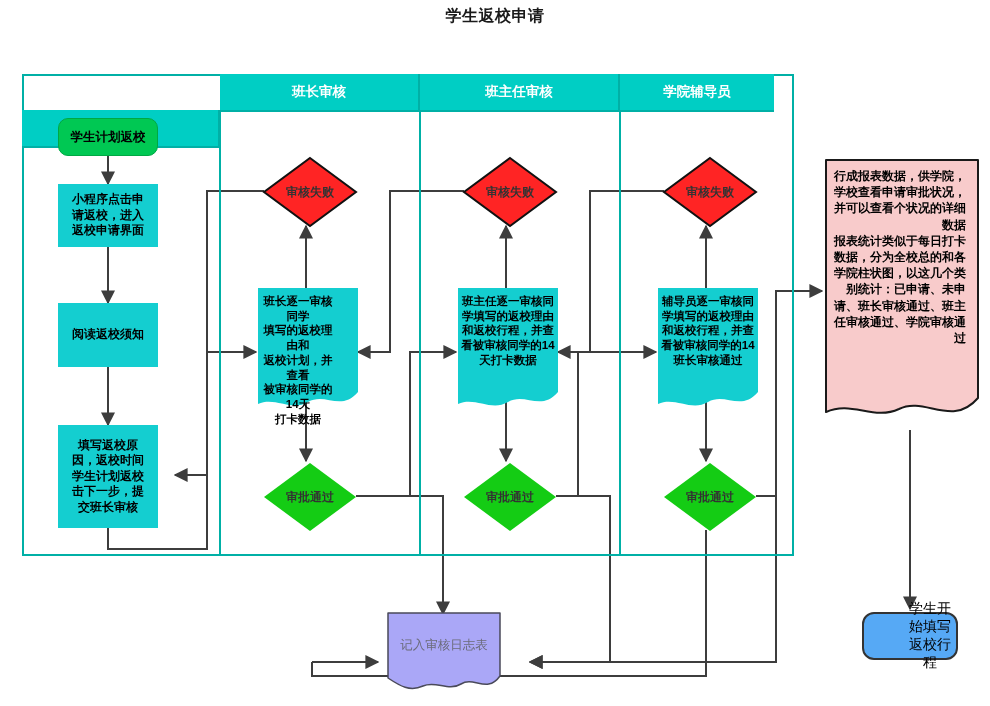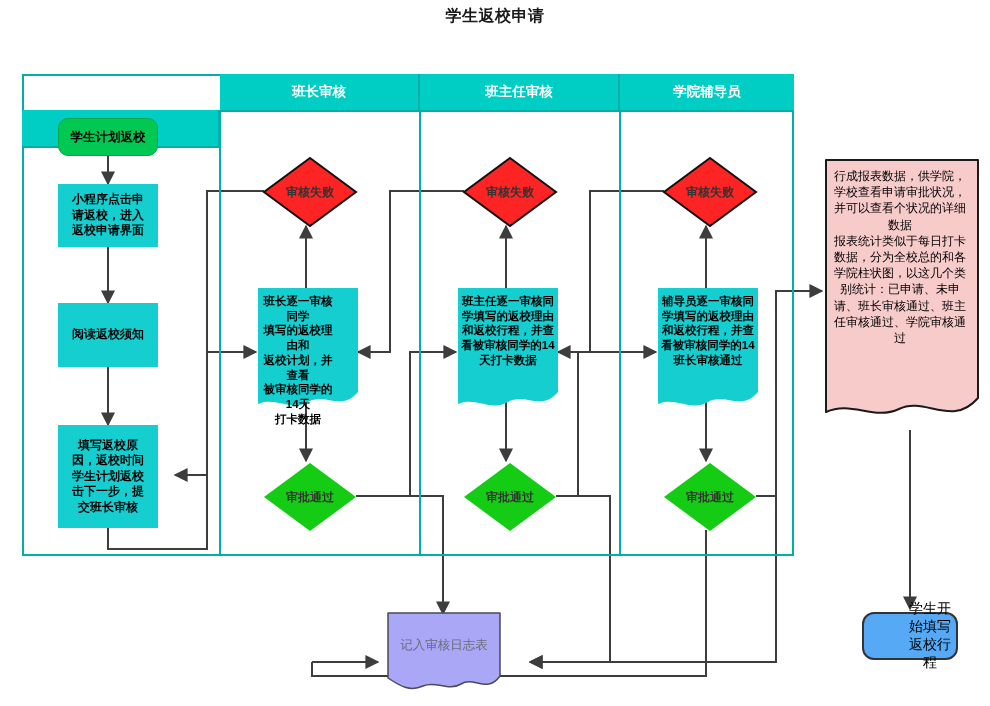--- a/index.html
+++ b/index.html
@@ -97,23 +97,23 @@
     padding-left: 40px;
   }
   .n-doc {
     font-size: 11.5px;
     font-weight: bold;
     padding: 2px 3px;
     align-items: flex-start;
     padding-top: 6px;
   }
   .n-doc.pink {
-    font-weight: normal;
+    font-weight: bold;
     font-size: 12px;
-    text-align: center;
+    text-align: right;
     justify-content: flex-start;
     padding: 8px 6px 0 8px;
     line-height: 1.35;
   }
   .n-doc.purple {
     align-items: center;
     padding-top: 4px;
     font-weight: normal;
     font-size: 12.5px;
     color: #6b6b7a;
@@ -205,21 +205,21 @@
   </g>
 </svg>
 
 <div class="title">学生返校申请</div>
 
 <div class="lane-frame"></div>
 
 <div class="lane-head" style="left:22px;width:198px;margin-top:36px;">个人填写</div>
 <div class="lane-head" style="left:220px;width:200px;">班长审核</div>
 <div class="lane-head" style="left:420px;width:200px;">班主任审核</div>
-<div class="lane-head last" style="left:620px;width:174px;">学院辅导员</div>
+<div class="lane-head last" style="left:620px;width:154px;">学院辅导员</div>
 
 <div class="lane-div" style="left:219px;"></div>
 <div class="lane-div" style="left:419px;"></div>
 <div class="lane-div" style="left:619px;"></div>
 
 <div class="node n-start" style="left:58px;top:118px;width:100px;height:38px;">学生计划返校</div>
 <div class="node n-proc" style="left:58px;top:184px;width:100px;height:63px;">小程序点击申
 请返校，进入
 返校申请界面</div>
 <div class="node n-proc" style="left:58px;top:303px;width:100px;height:64px;">阅读返校须知</div>

